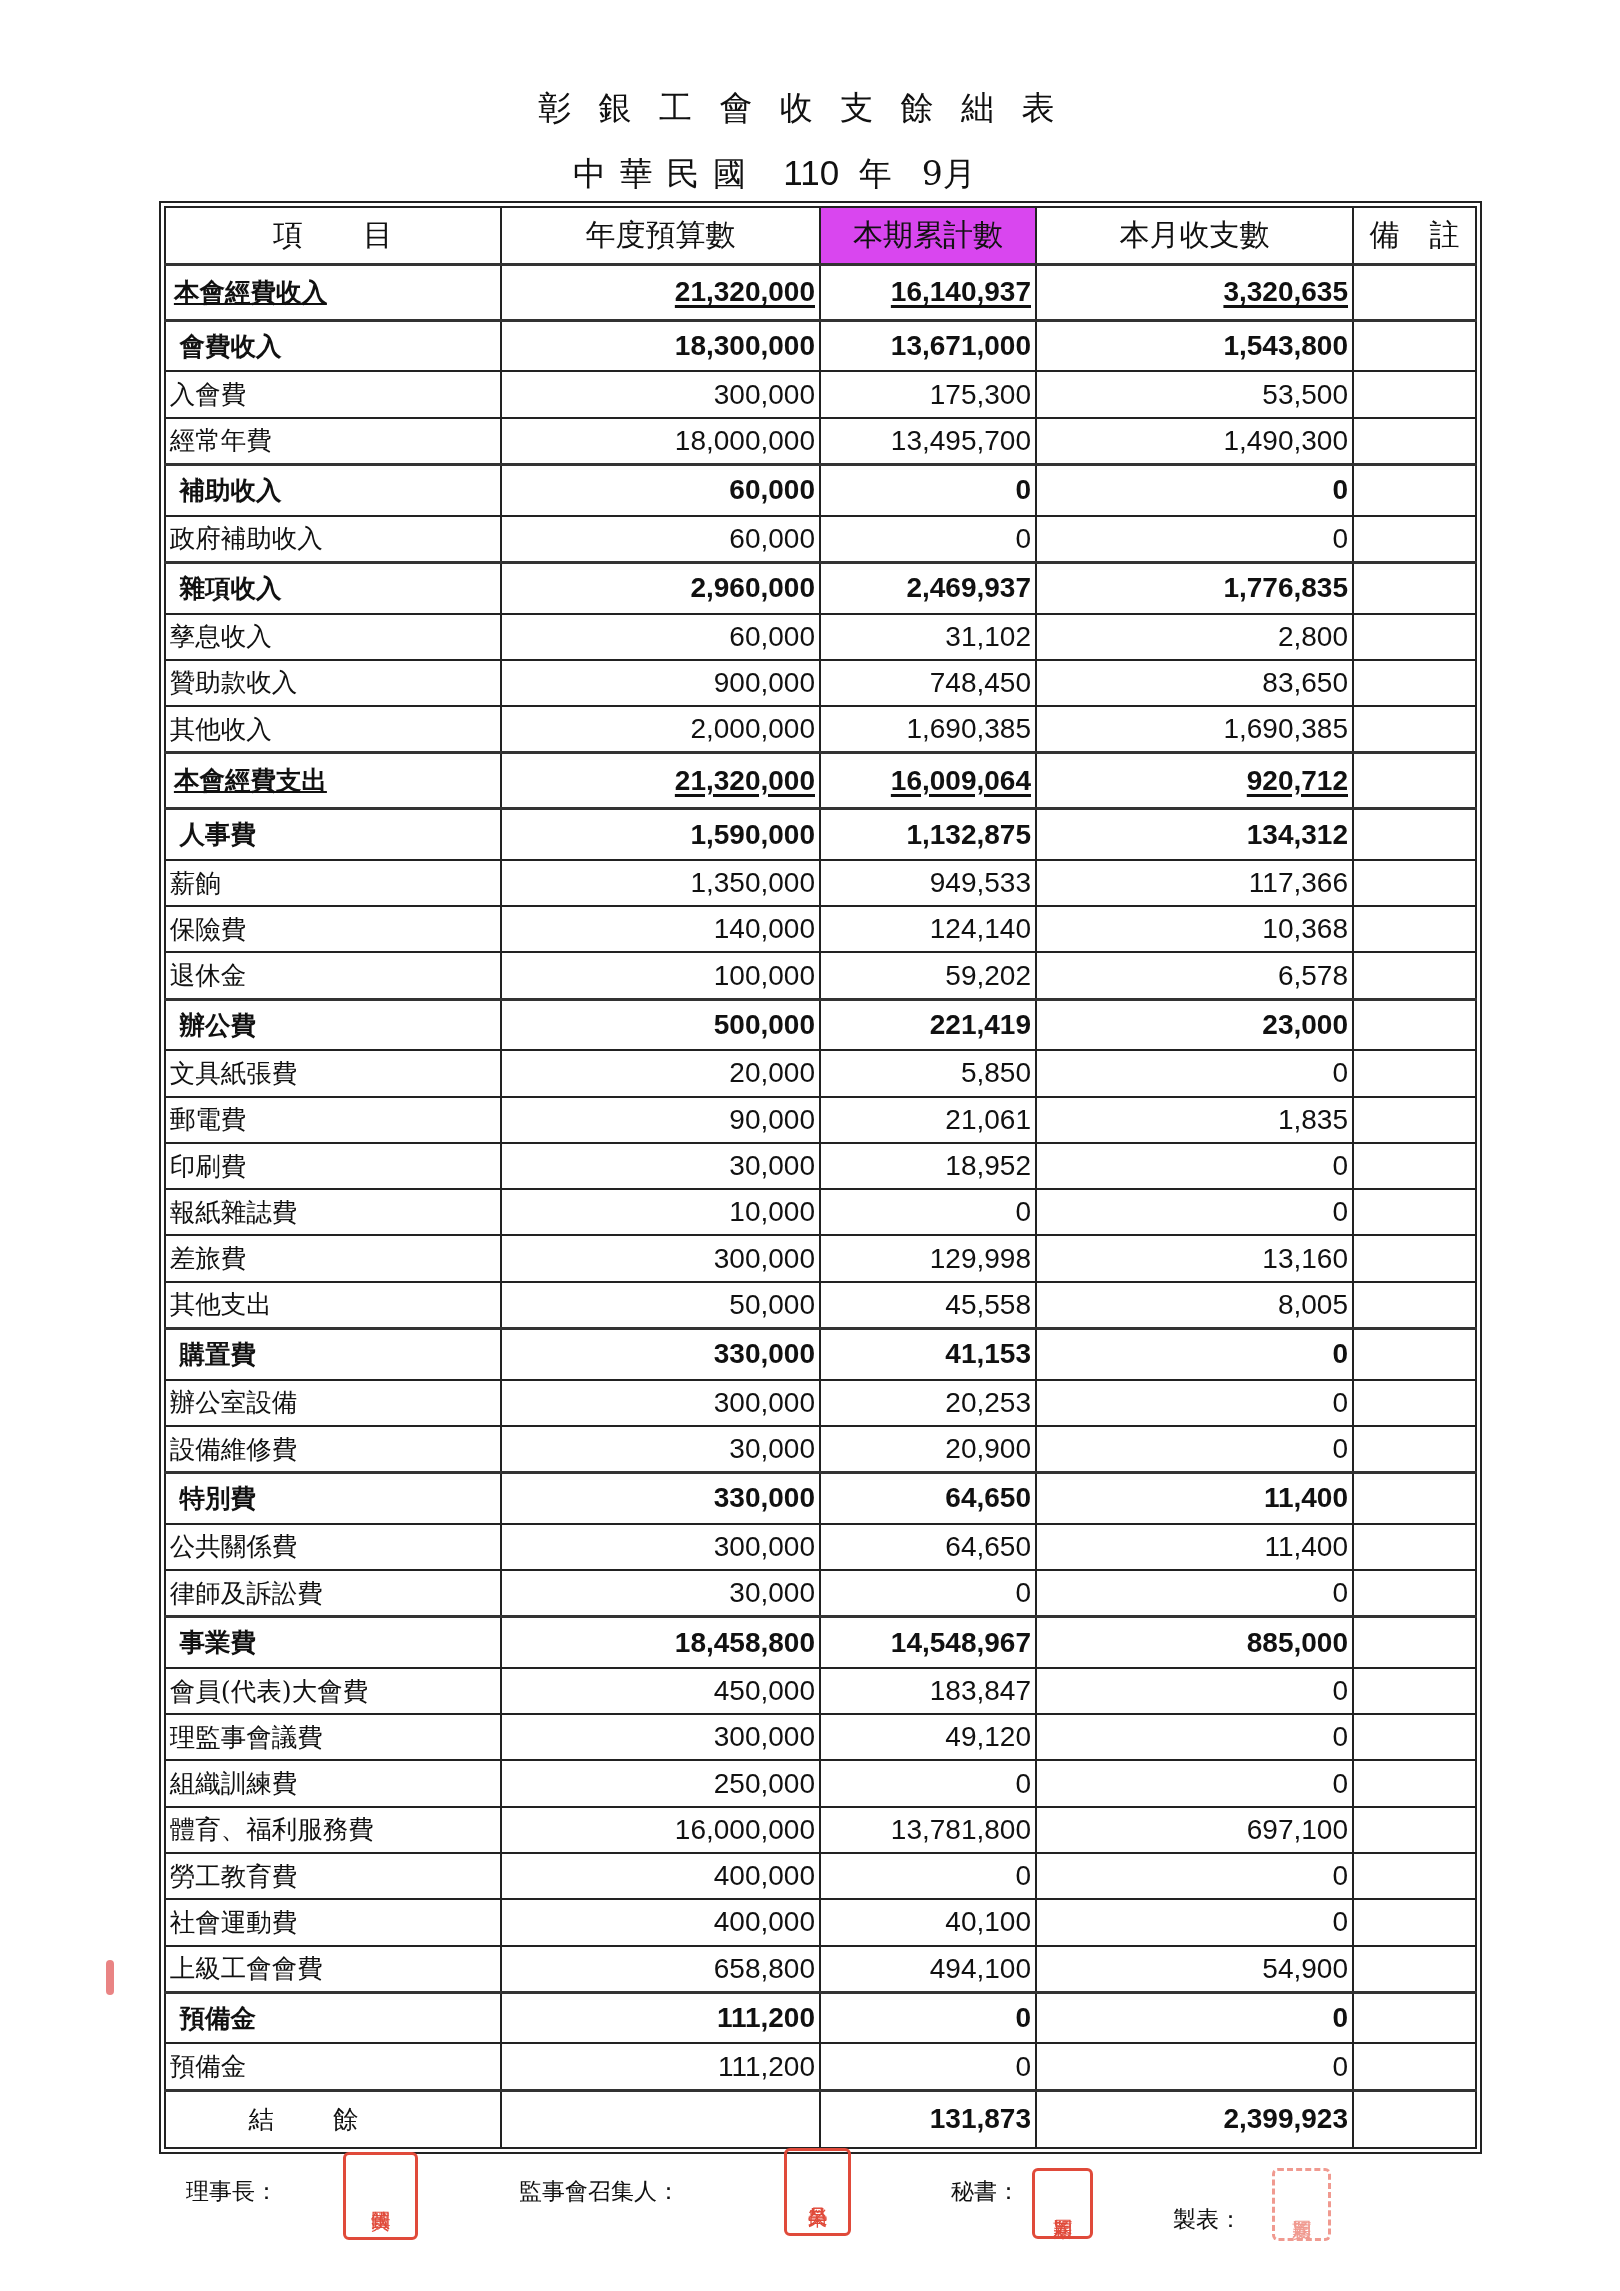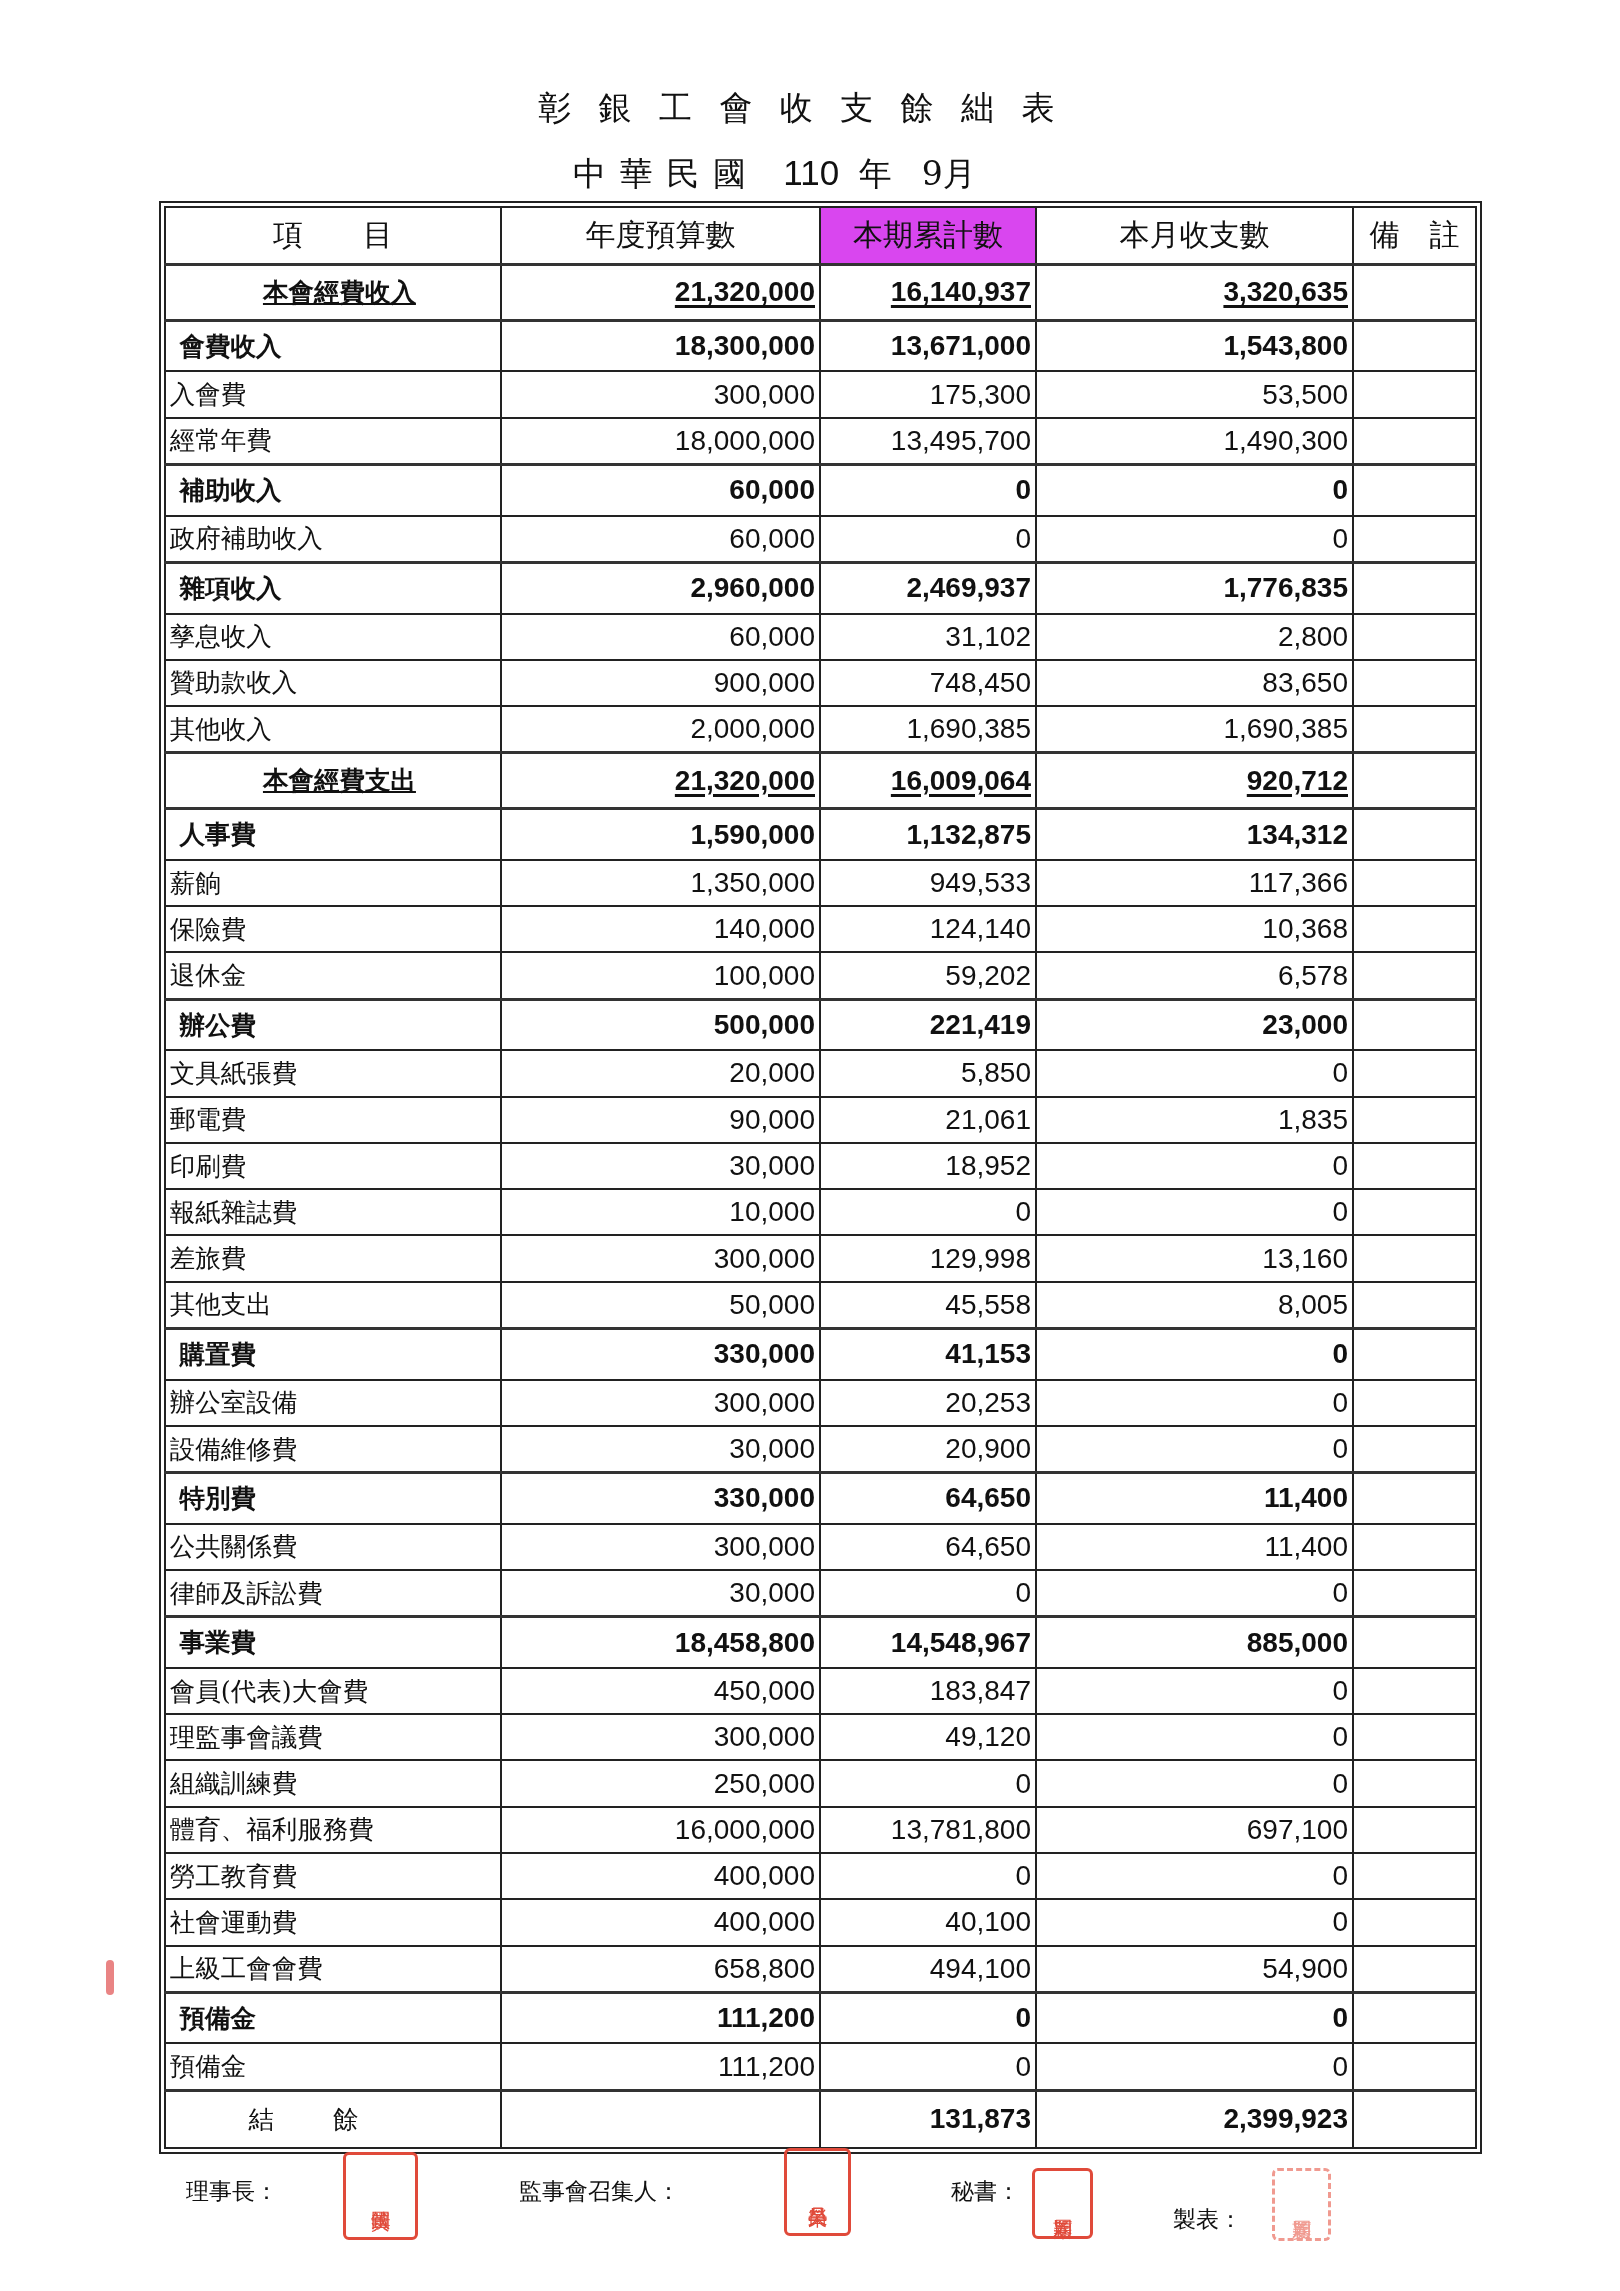--- a/index.html
+++ b/index.html
@@ -18,21 +18,21 @@
   table { border-collapse:collapse; width:100%; height:100%; table-layout:fixed; }
   col.c1 { width:336px; } col.c2 { width:319px; } col.c3 { width:216px; }
   col.c4 { width:317px; } col.c5 { width:auto; }
   td, th { border:2px solid #222; padding:0 3.9px; height:1px; }
   tr.hdr th { font-weight:normal; font-size:30px; height:55px; text-align:center;
               font-family:Liberation Sans, sans-serif; border-bottom:3.9px solid #333; }
   th.cum { background:#d946ef; }
   tr td { font-family:"Liberation Sans", sans-serif; font-size:28px; text-align:right; }
   td.name { text-align:left; font-family:"DejaVu Serif", serif; font-size:25.5px; }
   tr.lvl0 td { font-weight:bold; border-top:3.9px solid #333; height:49px;padding-left:24px; }
-  tr.lvl0 td.name { font-weight:bold; text-decoration:underline; padding-left:17px;text-align:center; }
+  tr.lvl0 td.name { font-weight:bold; text-decoration:underline; padding-left:8px; }
   tr.lvl0 td.num span { text-decoration:underline; text-decoration-thickness:2.9px; text-underline-offset:3.9px; }
   tr.lvl1 td { font-weight:bold; border-top:3.9px solid #333; height:45px; }
   tr.lvl1 td.name { padding-left:13.7px; font-weight:bold; }
   tr.lvl2 td { height:41px; }
   tr.lvl2 td.name { }
   tr.total td { font-weight:bold; border-top:3.9px solid #333; height:51px; }
   tr.total td.name { text-align:center; letter-spacing:59px; font-weight:normal; }
   td.rem { }
 
   .sig { position:absolute; top:2176px; font-size:23px; font-family:"DejaVu Serif", serif; }

